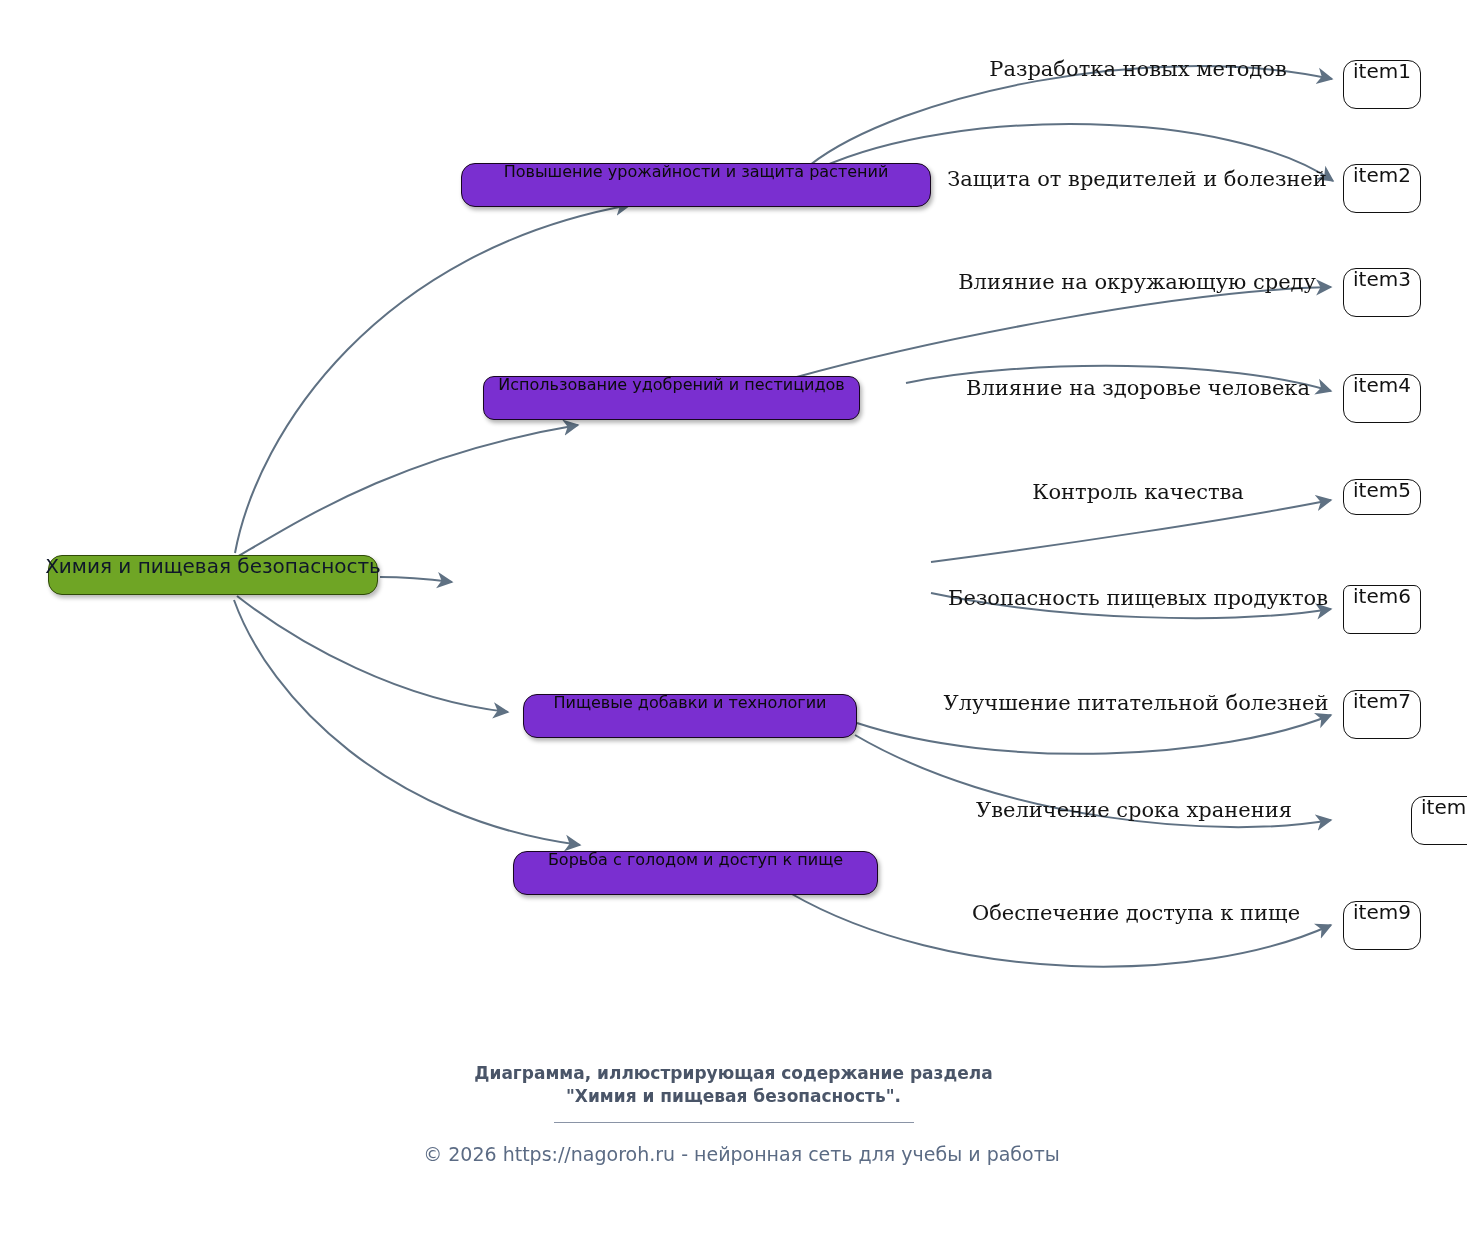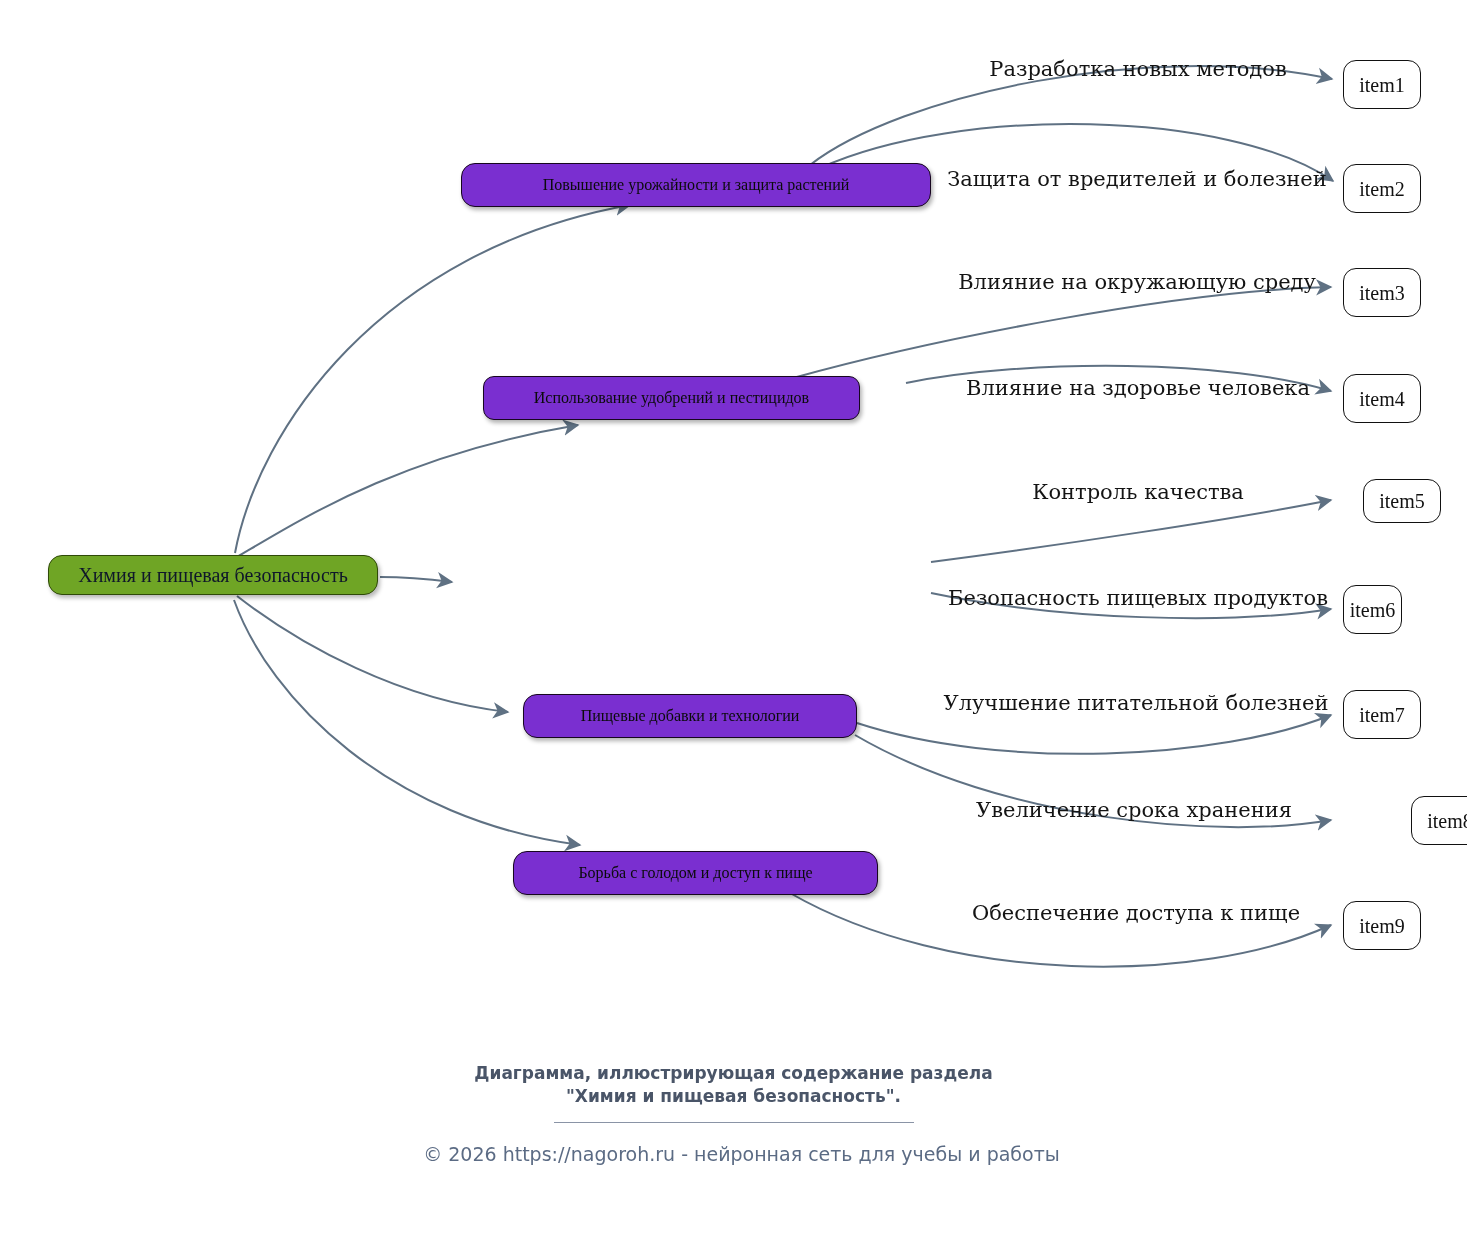--- a/index.html
+++ b/index.html
@@ -31,26 +31,24 @@
     width: 1467px;
     height: 1238px;
     pointer-events: none;
   }
 
   
   .node {
     position: absolute;
     box-sizing: border-box;
     display: flex;
-    align-items: center;
     justify-content: center;
     white-space: nowrap;
     border-radius: 14px;
     line-height: 1;
-    font-family: Liberation Serif, serif;
   }
 
   .node-root {
     background: #6fa525;
     border: 1.6px solid #2f4a08;
     color: #0f172a;
     font-size: 20px;
     box-shadow: 2px 3px 4px rgba(0,0,0,0.28);
   }
 
@@ -175,24 +173,24 @@
   </div>
   <div class="node node-leaf" style="left:1343px; top:164px; width:78px; height:49px;">
     <span>item2</span>
   </div>
   <div class="node node-leaf" style="left:1343px; top:268px; width:78px; height:49px;">
     <span>item3</span>
   </div>
   <div class="node node-leaf" style="left:1343px; top:374px; width:78px; height:49px;">
     <span>item4</span>
   </div>
-  <div class="node node-leaf" style="left:1343px; top:479px; width:78px; height:44px;margin-left:20px;">
+  <div class="node node-leaf" style="left:1343px; top:479px; width:78px; height:36px;">
     <span>item5</span>
   </div>
-  <div class="node node-leaf" style="left:1343px; top:585px; width:59px; height:49px;">
+  <div class="node node-leaf" style="left:1343px; top:585px; width:78px; height:49px;border-radius:7px;">
     <span>item6</span>
   </div>
   <div class="node node-leaf" style="left:1343px; top:690px; width:78px; height:49px;">
     <span>item7</span>
   </div>
   <div class="node node-leaf" style="left:1411px; top:796px; width:78px; height:49px;">
     <span>item8</span>
   </div>
   <div class="node node-leaf" style="left:1343px; top:901px; width:78px; height:49px;">
     <span>item9</span>

